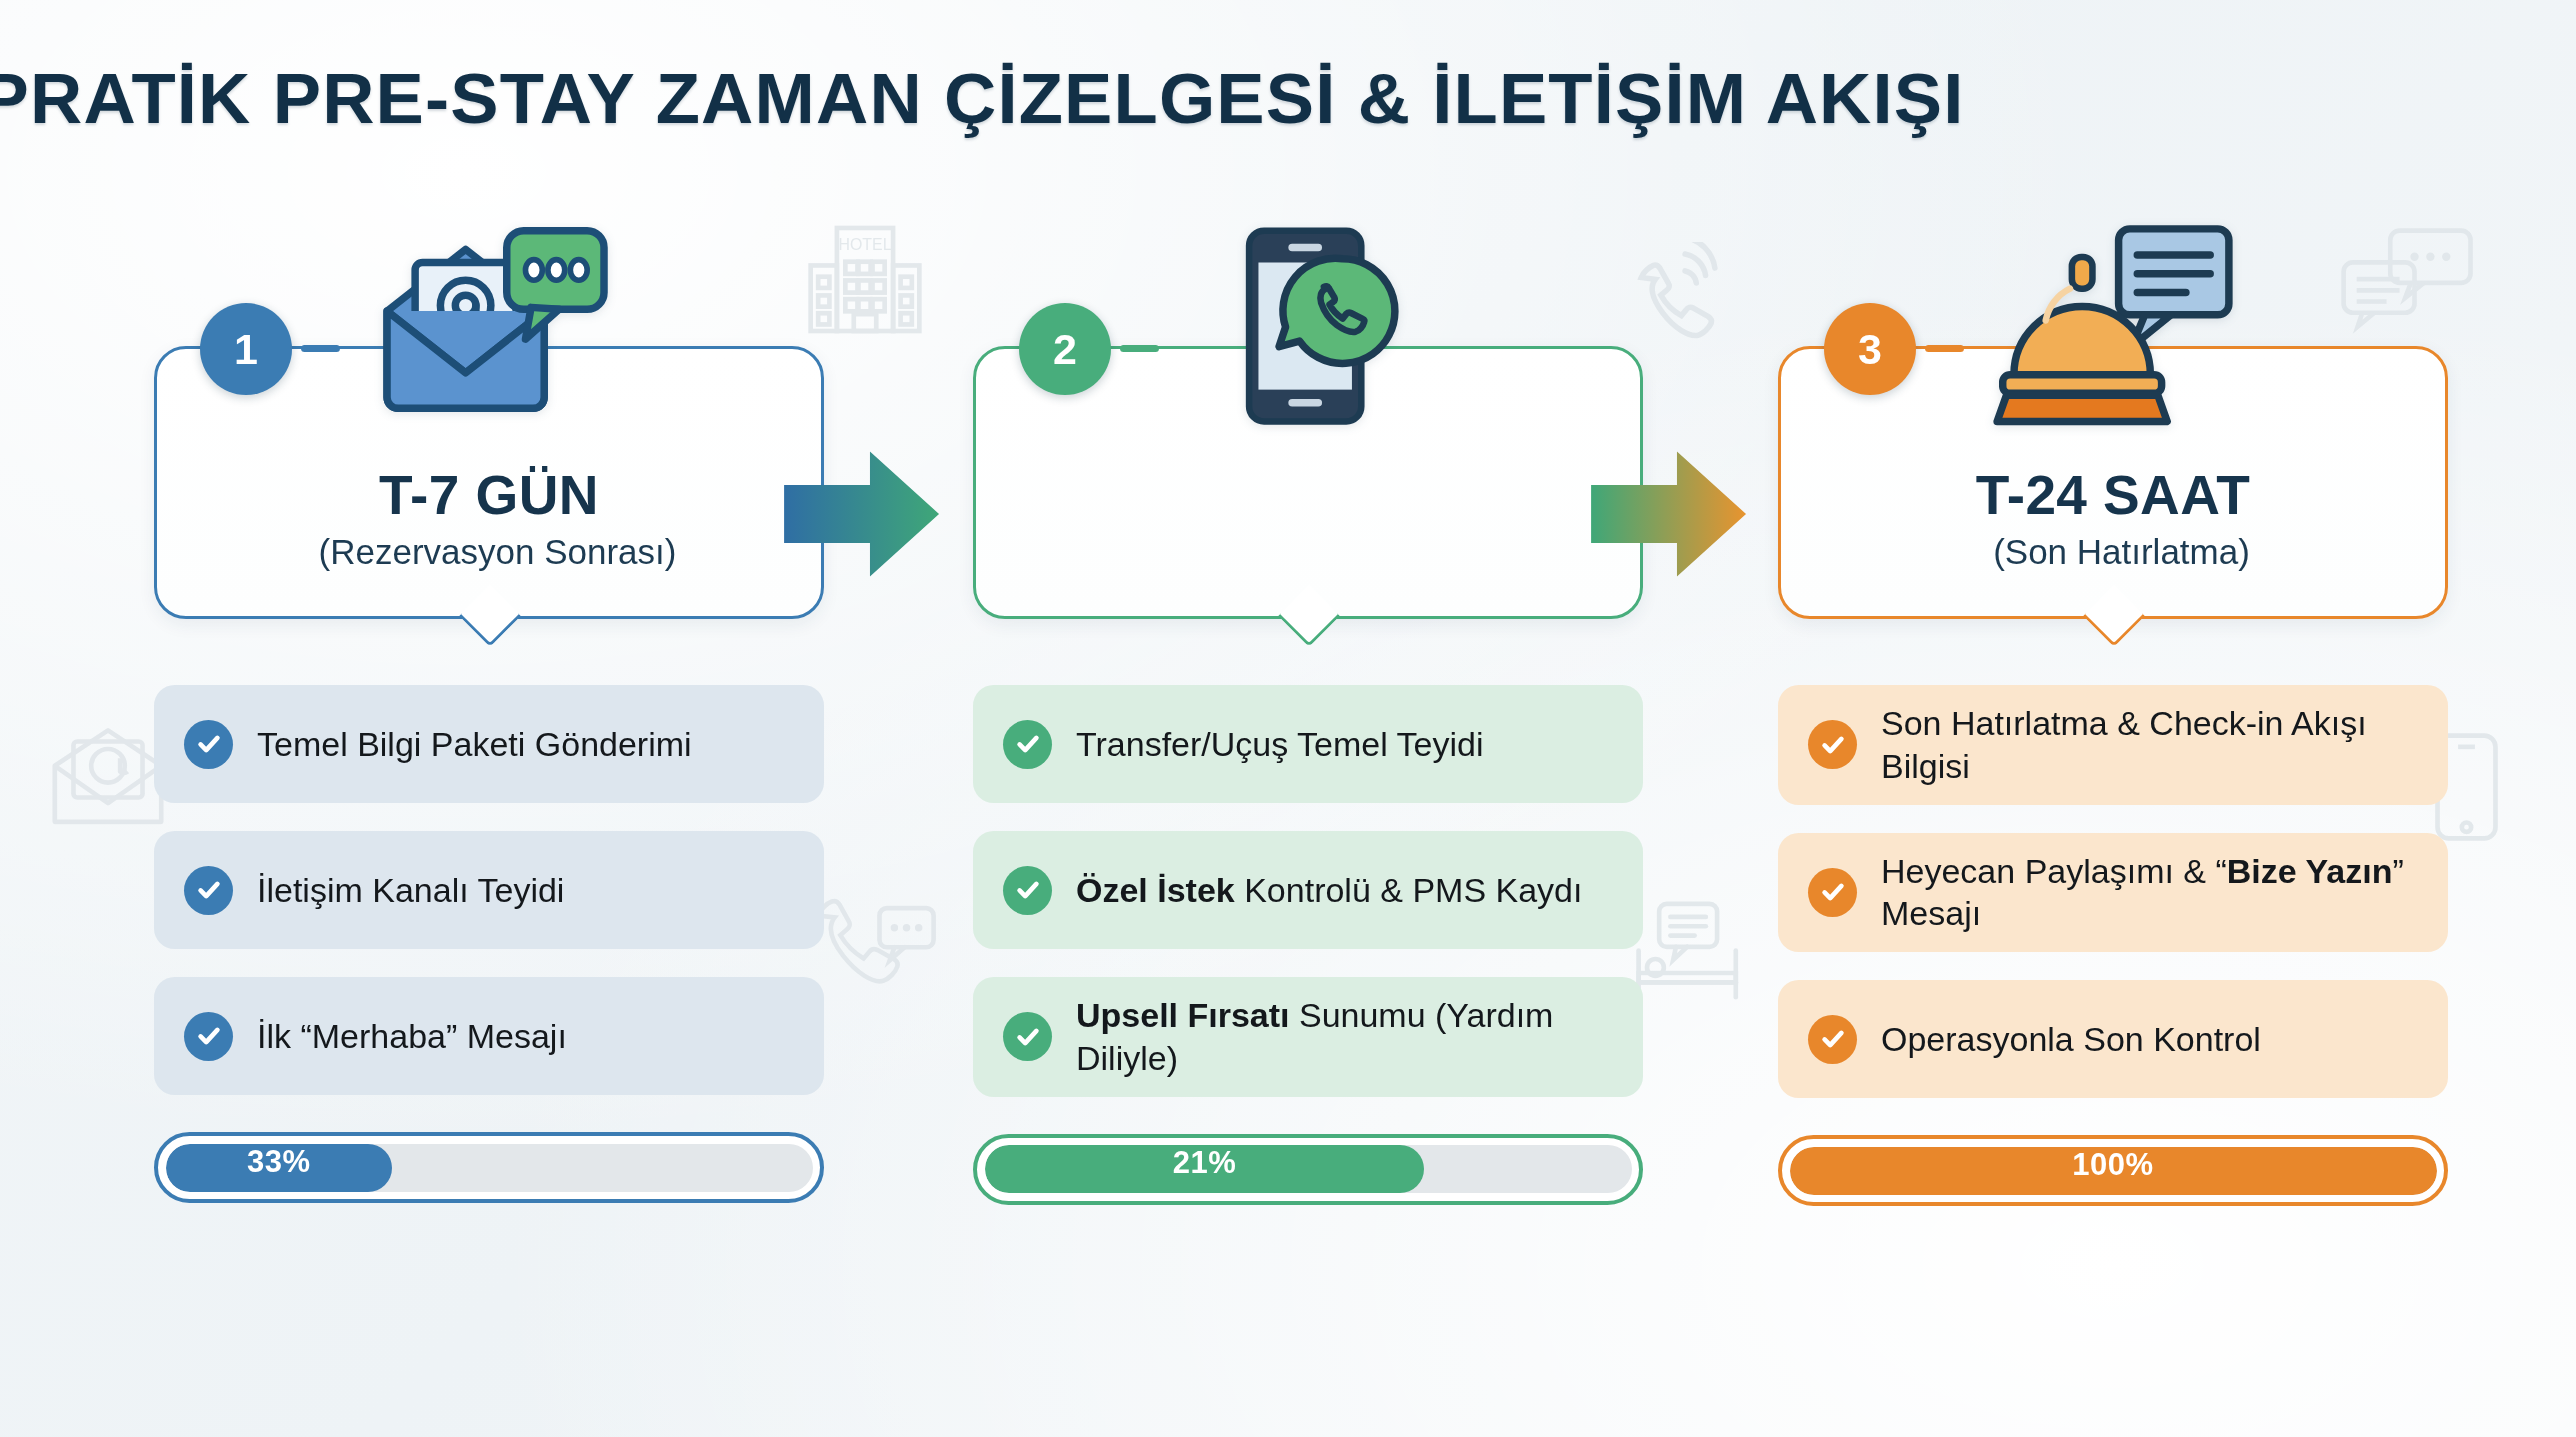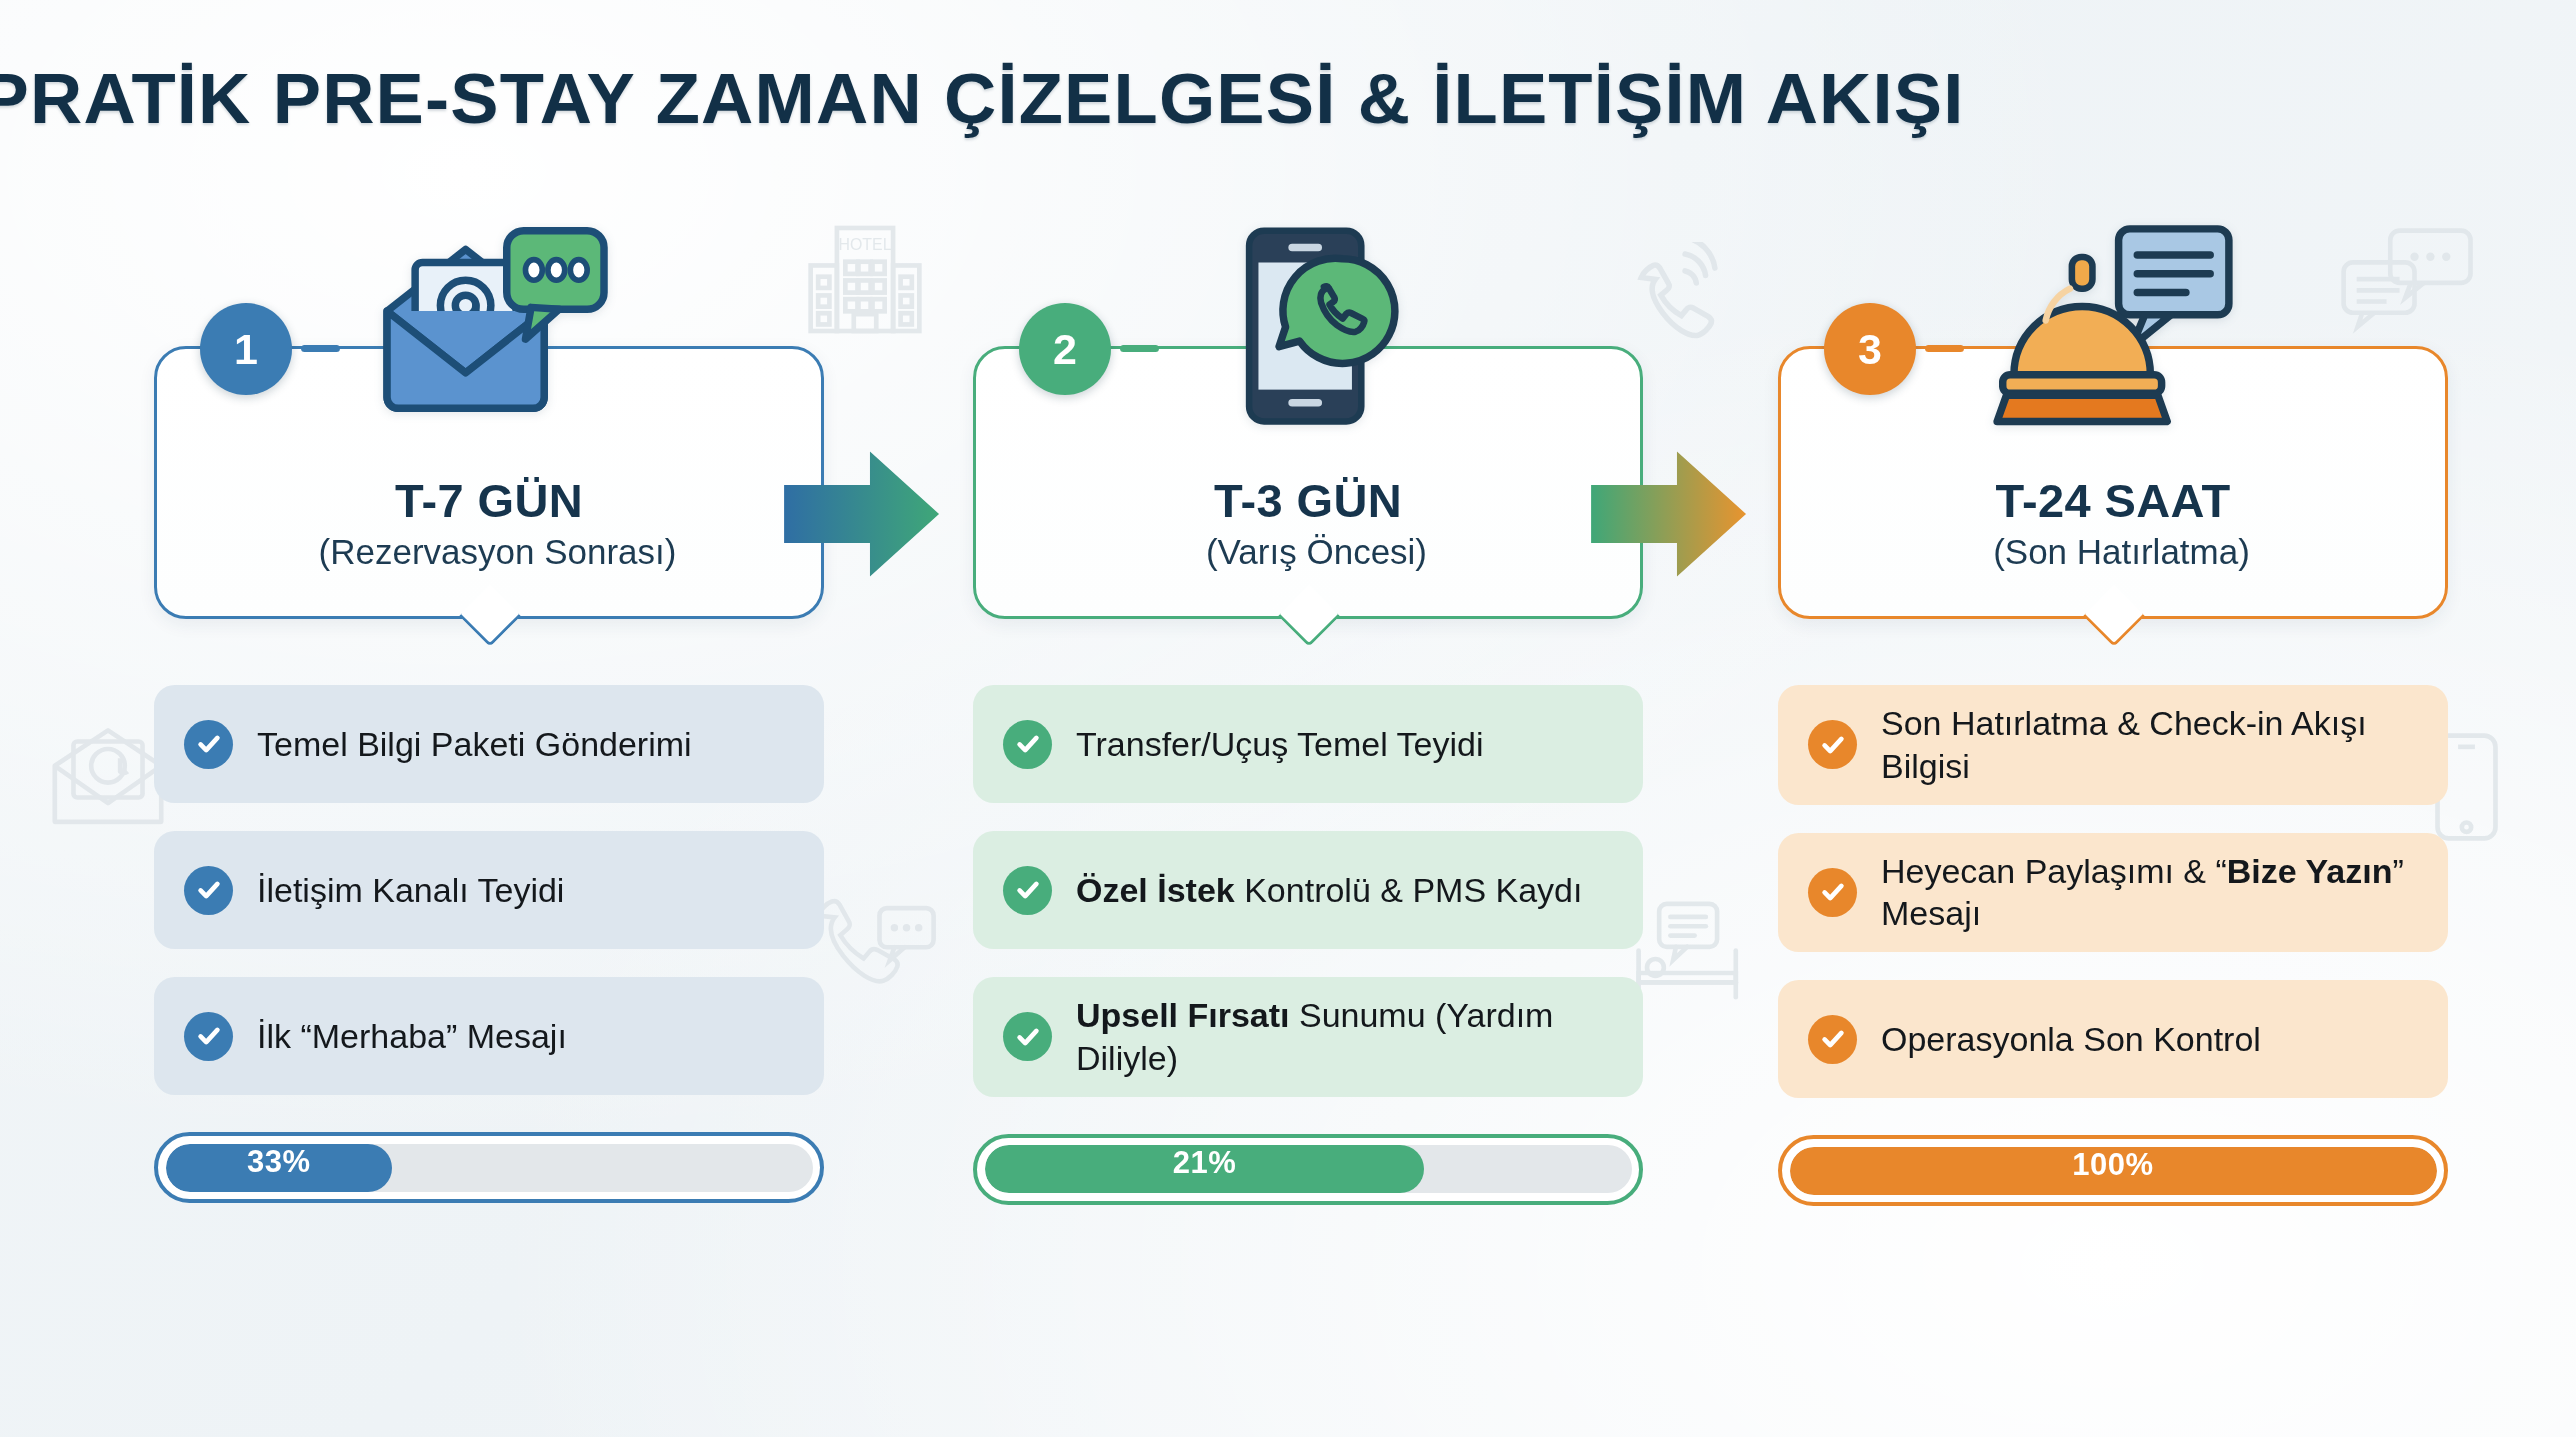--- a/index.html
+++ b/index.html
@@ -136,21 +136,21 @@
   }
   .stage-icon svg { display: block; }
 
   .stage-label {
     position: absolute;
     left: 0; right: 0;
     bottom: 45px;
     text-align: center;
   }
   .stage-title {
-    font-size: 47px;
+    font-size: 55px;
     font-weight: 700;
     color: #16344c;
     letter-spacing: 0.4px;
     line-height: 1.05;
   }
   .stage-sub {
     margin-top: 7.5px;
     font-size: 35px;
     font-weight: 400;
     color: #1d3b52;
@@ -443,24 +443,20 @@
             <rect x="52" y="6" width="120" height="204" rx="16" fill="#2a4058" stroke="#1d3b52" stroke-width="7"></rect>
             <rect x="62" y="40" width="100" height="136" fill="#dbe8f2"></rect>
             <rect x="94" y="20" width="36" height="8" rx="4" fill="#c9d6e2"></rect>
             <rect x="94" y="186" width="36" height="8" rx="4" fill="#c9d6e2"></rect>
 
             <path d="M152 36 a56 56 0 1 1-46 88 l-22 6 7-21 a56 56 0 0 1 61-73 Z" fill="#5cb878" stroke="#1d3b52" stroke-width="8" stroke-linejoin="round"></path>
             <path d="M134 68c-5 2-7 9-5 15 3 9 9 18 17 24 7 5 15 8 20 7 4-1 8-6 9-10 1-2 0-3-2-4l-12-6c-2-1-4 0-5 1l-4 5c-6-4-11-9-14-15l4-3c2-1 2-3 1-5l-6-10c-1-2-3-2-5-1 z" fill="none" stroke="#1d3b52" stroke-width="7" stroke-linejoin="round"></path>
           </svg>
         </div>
 
-        <div class="stage-label">
-          <div class="stage-title">T-3 GÜN</div>
-          <div class="stage-sub">(Varış Öncesi)</div>
-        </div>
       </div>
 
       <div class="pills">
         <div class="pill">
           <span class="check">
             <svg width="28" height="28" viewBox="0 0 30 30">
                 <path d="M6 15.5 L12 21.5 L24 8.5" fill="none" stroke="#fff" stroke-width="5" stroke-linecap="round" stroke-linejoin="round"></path>
               </svg>
           </span>
           <span class="pill-text">

